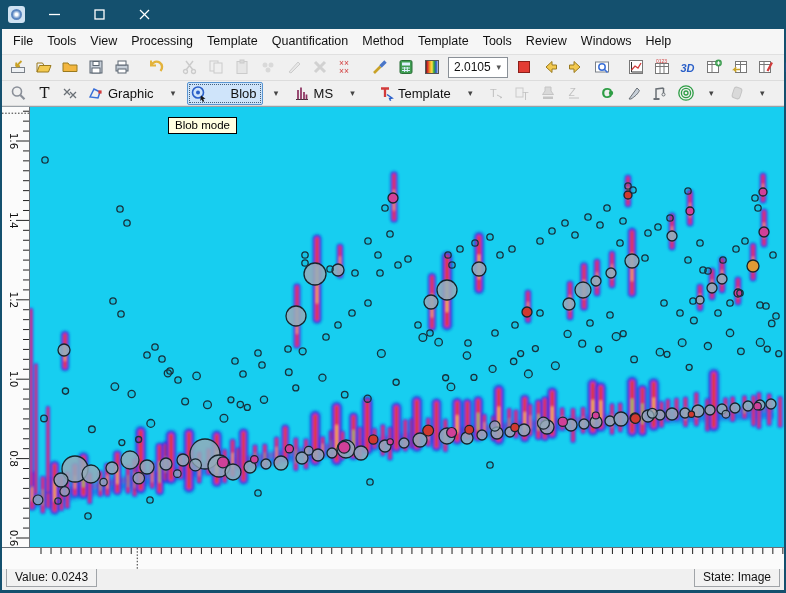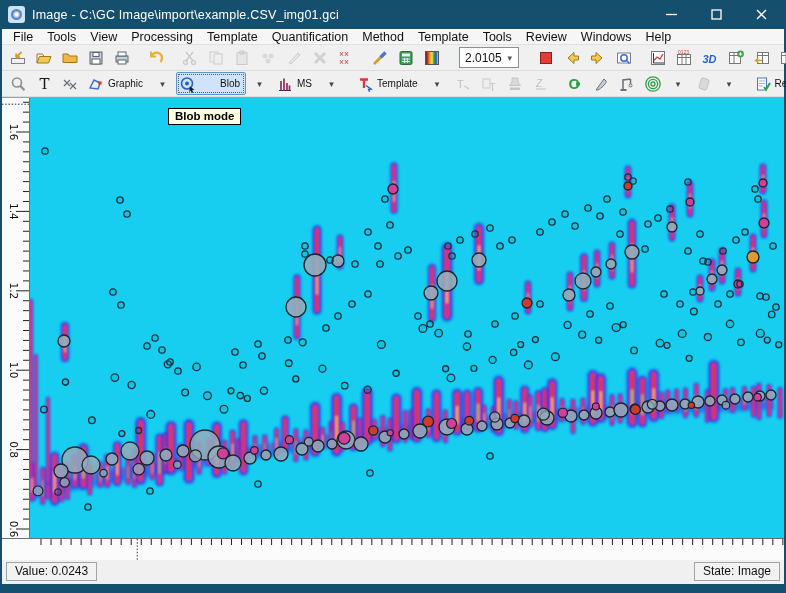--- a/index.html
+++ b/index.html
@@ -10,64 +10,63 @@
   
   .titlebar { height:29px; background:#14506E; display:flex; align-items:center; color:#fff; }
   .app-icon { width:17px; height:17px; margin:0 7px 0 6px; border-radius:3px;
               background:#cfe2f2; display:flex; align-items:center; justify-content:center; }
   .app-icon i { width:11px; height:11px; border-radius:50%; border:2px solid #5b86c0;
                 background:radial-gradient(circle,#fff 25%,#9db9dd 60%); display:block; }
   .title-text { font-size:12.5px; letter-spacing:.2px; flex:1; white-space:nowrap; overflow:hidden; }
   .win-btn { width:45px; height:29px; display:flex; align-items:center; justify-content:center; }
   .win-btn svg { stroke:#fff; stroke-width:1.3; fill:none; }
   
-  .menubar { height:16px; background:#f6f6f6; border-bottom:1px solid #e0e0e0;
+  .menubar { height:26px; background:#f6f6f6; border-bottom:1px solid #e0e0e0;
              display:flex; align-items:center; padding-left:4px; }
   .menu-item { font-size:12.5px; color:#111; padding:2px 7px; white-space:nowrap; }
   
   .toolbar { height:26px; background:#f0f0f0; display:flex; align-items:center;
              padding-left:3px; border-bottom:1px solid #dcdcdc; }
   .tb-btn { height:23px; min-width:23px; display:flex; align-items:center; justify-content:center;
             border:1px solid transparent; border-radius:2px; padding:0 2px; margin:0 1px; }
   .tb-btn.disabled { opacity:.45; filter:grayscale(1); }
   .tb-btn.active { background:#cfe4fa; border:1px solid #5b96d2; outline:1px dotted #44617c; outline-offset:-3px;gap:20px; }
-  .tb-label { font-size:10px; color:#111; margin:0 3px 0 3px; white-space:nowrap; }
+  .tb-label { font-size:13px; color:#111; margin:0 3px 0 3px; white-space:nowrap; }
   .tb-dd { font-size:9px; color:#444; padding:0 3px; }
   .tb-sep { width:1px; height:18px; background:#c8c8c8; margin:0 4px; }
   .tb-group { display:flex; align-items:center; }
   .combo { width:74px; height:21px; border:1px solid #8a9097; background:#fff;
-           display:flex; align-items:center; margin:0 14px; }
+           display:flex; align-items:center; margin:0 3px; }
   .combo-val { flex:1; font-size:12px; padding-left:5px; color:#111; }
   .combo-btn { width:16px; text-align:center; font-size:9px; color:#555; }
   
   .canvas { position:relative; height:462px; background:#fff; border-top:1px solid #9aa0a6; }
   .vruler { position:absolute; left:0; top:0; width:28px; height:440px; background:#fbfbfb;
             border-right:1px solid #6a7076; }
   .hruler { position:absolute; left:0; top:440px; width:782px; height:22px; background:#fbfbfb;
             border-top:1px solid #6a7076; }
   .plot { position:absolute; left:28px; top:0; width:754px; height:440px; background:#17CEF0; }
   .tooltip { position:absolute; left:166px; top:10px; background:#FFFFE1; border:1px solid #000;
-             font-size:11.5px; padding:1px 6px 2px 6px; color:#000; z-index:5; white-space:nowrap;font-weight:bold; }
+             font-size:11.5px; padding:1px 6px 2px 6px; color:#000; z-index:5; white-space:nowrap; }
   
   .statusbar { height:25px; background:#f0f0f0; display:flex; align-items:center;
                padding:0 4px; gap:7px; }
   .status-panel { border:1px solid #a0a4a8; background:#f2f2f2; font-size:12px; color:#111;
                   padding:1px 8px 2px 8px; white-space:nowrap; }
   .status-spacer { flex:1; }
 </style>
 </head>
 <body>
 
 <div class="window">
 
   <div class="titlebar">
     <div class="app-icon">
         <i></i>
       </div>
-    <div class="title-text">Image - C:\GC Image\import\example.CSV_img01.gci</div>
     <div class="win-btn">
       <svg width="11" height="11">
           <line x1="0" y1="5.5" x2="11" y2="5.5"></line>
         </svg>
     </div>
     <div class="win-btn">
       <svg width="11" height="11">
           <rect x="1" y="1" width="9" height="9"></rect>
         </svg>
     </div>

